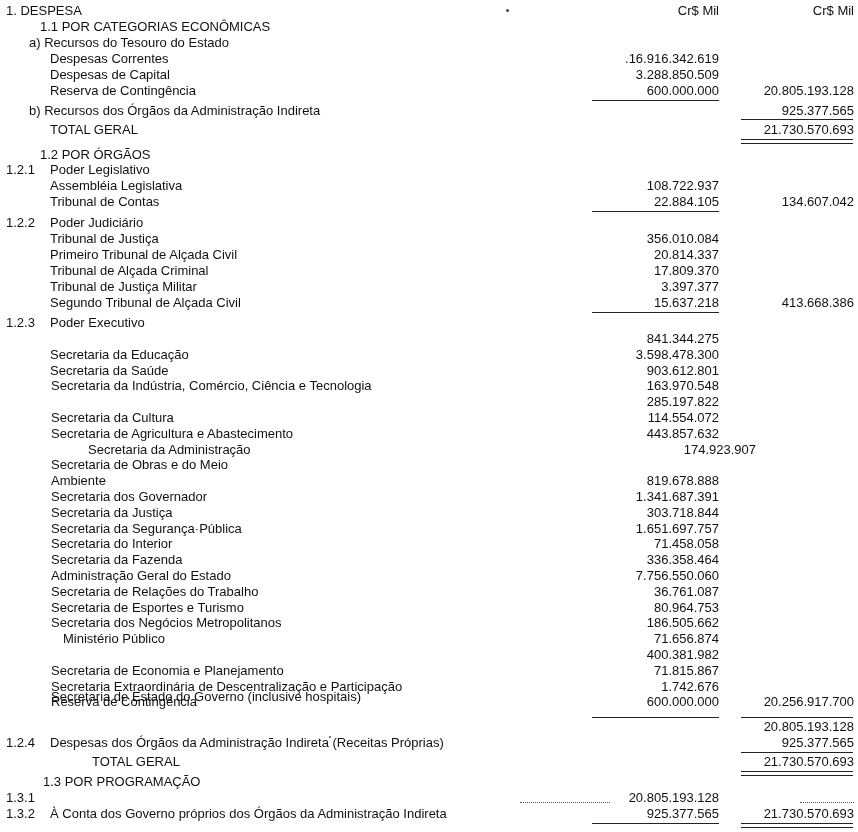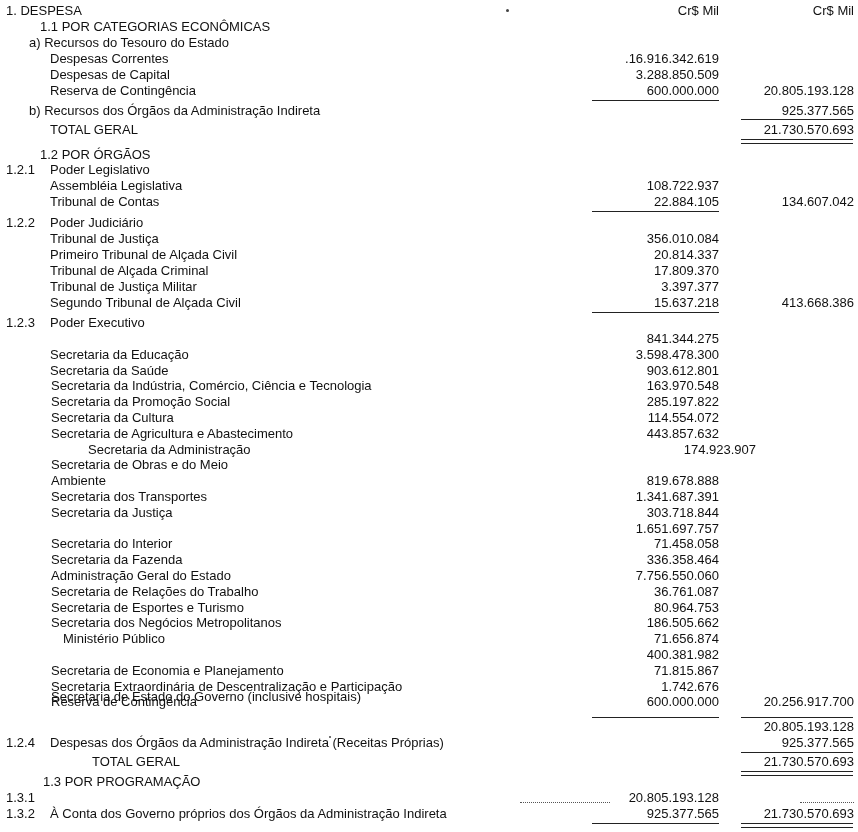--- a/index.html
+++ b/index.html
@@ -119,21 +119,20 @@
     </div>
     <div class="row" style="top: 363px;">
       <span class="lbl" style="left: 50px;">Secretaria da Saúde</span>
       <span class="c1">903.612.801</span>
     </div>
     <div class="row" style="top: 378px;">
       <span class="lbl" style="left: 51px;">Secretaria da Indústria, Comércio, Ciência e Tecnologia</span>
       <span class="c1">163.970.548</span>
     </div>
     <div class="row" style="top: 394px;">
-      <span class="lbl" style="left: 51px;">Secretaria da Promoção Social</span>
       <span class="c1">285.197.822</span>
     </div>
     <div class="row" style="top: 410px;">
       <span class="lbl" style="left: 51px;">Secretaria da Cultura</span>
       <span class="c1">114.554.072</span>
     </div>
     <div class="row" style="top: 426px;">
       <span class="lbl" style="left: 51px;">Secretaria de Agricultura e Abastecimento</span>
       <span class="c1">443.857.632</span>
     </div>
@@ -143,28 +142,29 @@
     </div>
     <div class="row" style="top: 457px;">
       <span class="lbl" style="left: 51px;">Secretaria de Obras e do Meio</span>
       <span class="c1"></span>
     </div>
     <div class="row" style="top: 473px;">
       <span class="lbl" style="left: 51px;">Ambiente</span>
       <span class="c1">819.678.888</span>
     </div>
     <div class="row" style="top: 489px;">
-      <span class="lbl" style="left: 51px;">Secretaria dos Transportes</span>
+      <span class="lbl" style="left: 51px;">Secretaria dos Governador</span>
       <span class="c1">1.341.687.391</span>
     </div>
     <div class="row" style="top: 505px;">
       <span class="lbl" style="left: 51px;">Secretaria da Justiça</span>
       <span class="c1">303.718.844</span>
     </div>
     <div class="row" style="top: 521px;">
+      <span class="lbl" style="left: 51px;">Secretaria da Segurança·Pública</span>
       <span class="c1">1.651.697.757</span>
     </div>
     <div class="row" style="top: 536px;">
       <span class="lbl" style="left: 51px;">Secretaria do Interior</span>
       <span class="c1">71.458.058</span>
     </div>
     <div class="row" style="top: 552px;">
       <span class="lbl" style="left: 51px;">Secretaria da Fazenda</span>
       <span class="c1">336.358.464</span>
     </div>

